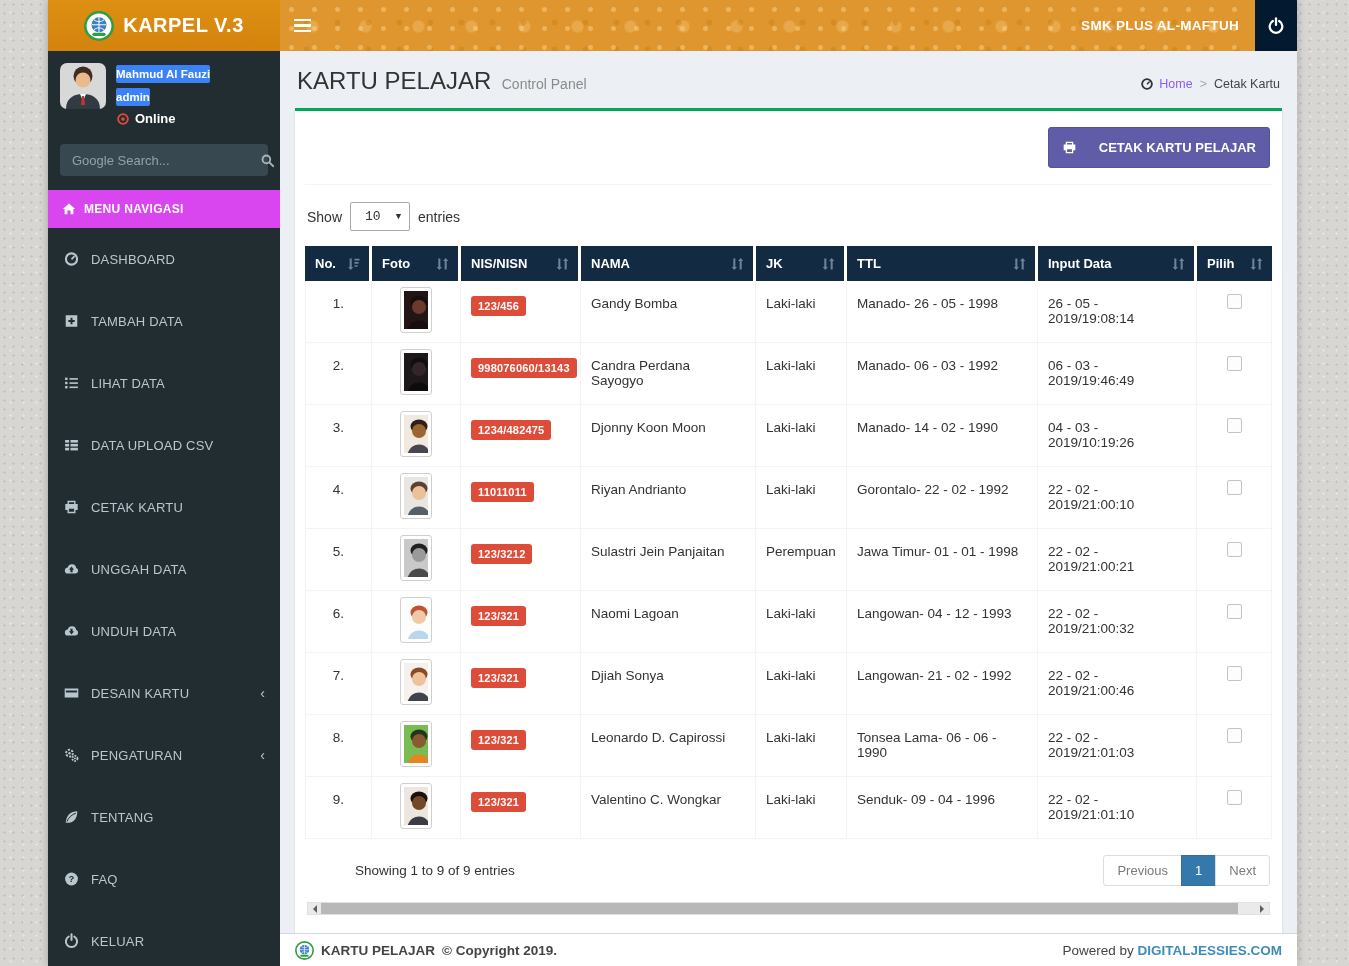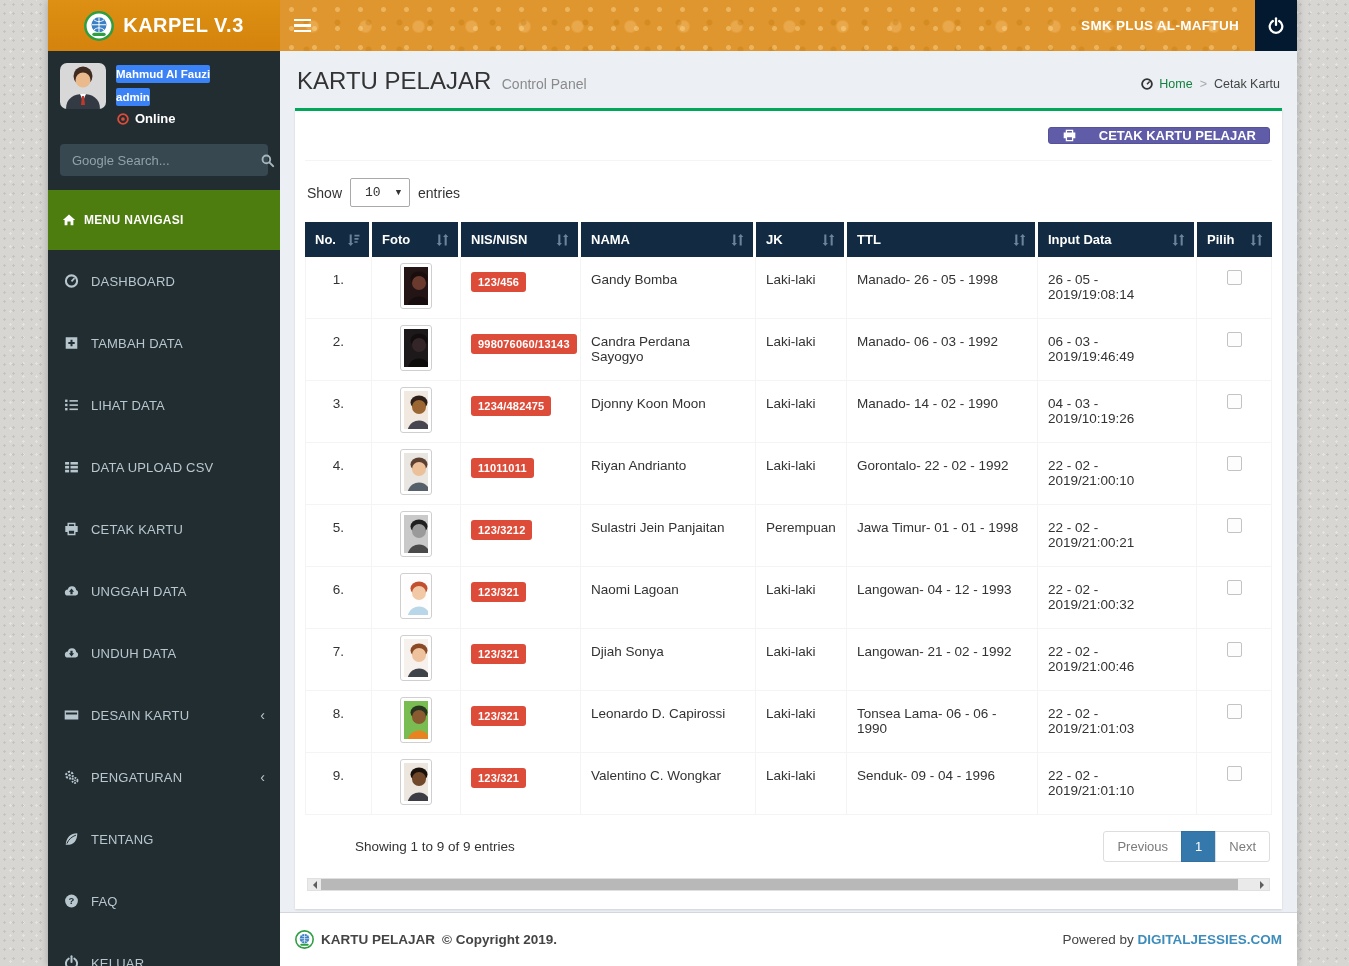--- a/index.html
+++ b/index.html
@@ -49,48 +49,48 @@
     align-items:center; gap:5px; }
   .online svg { color:#dd4b39; }
   .sidebar-form { margin:8px 12px 14px; display:flex; background:#374850;
     border-radius:4px; height:32px; align-items:center; }
   .sidebar-form input { flex:1; background:transparent; border:none; outline:none;
     color:#c8d2d8; font-size:13px; padding:0 12px;
     font-family:"Liberation Sans","DejaVu Sans",sans-serif; }
   .sidebar-form input::placeholder { color:#93a1a8; }
   .sidebar-form .btn-search { width:34px; color:#a7b5bc; display:flex;
     align-items:center; justify-content:center; cursor:pointer; }
-  .menu-header { background:#4d7c0f; color:#fff; font-weight:bold; font-size:12px;
-    padding:23px 14px; display:flex; align-items:center; gap:8px; letter-spacing:.3px; }
+  .menu-header { background:#d946ef; color:#fff; font-weight:bold; font-size:12px;
+    padding:12px 14px; display:flex; align-items:center; gap:8px; letter-spacing:.3px; }
   .menu { list-style:none; }
   .menu a { display:flex; align-items:center; gap:11px; color:#b8c7ce;
     font-size:13px; text-decoration:none; padding:23px 15px; letter-spacing:.2px; }
   .menu .mi-icon { width:17px; height:16px; flex:none; color:#b8c7ce; }
   .menu .chev { margin-left:auto; font-size:14px; color:#b8c7ce; line-height:1; }
 
   
   .main { margin-left:232px; height:915px; display:flex; flex-direction:column; }
   .content { flex:1; padding:0 15px; }
   .content-header { display:flex; align-items:flex-end; justify-content:space-between;
     padding:16px 2px 13px; }
   .page-title { font-size:24px; color:#333; font-weight:normal; }
   .page-subtitle { font-size:14px; color:#8a8a8a; margin-left:6px; }
   .breadcrumb { font-size:12.5px; color:#444; display:flex; align-items:center;
     gap:7px; padding-bottom:4px; }
   .breadcrumb .sep { color:#a8a8a8; }
   .breadcrumb svg { color:#333; }
-  .breadcrumb a { color:#15803d; text-decoration:none; display:flex; align-items:center; gap:5px; }
+  .breadcrumb a { color:#8b5cf6; text-decoration:none; display:flex; align-items:center; gap:5px; }
 
   
   .box { background:#fff; border-top:3px solid #00a65a;
     box-shadow:0 1px 2px rgba(0,0,0,.12); padding:10px; }
   .box-toolbar { display:flex; justify-content:flex-end; padding:6px 2px 16px;
     border-bottom:1px solid #f4f4f4; }
   .btn-print { background:#605ca8; border:1px solid #555299; color:#fff;
-    font-weight:bold; font-size:13px; padding:0 13px; border-radius:3px;
+    font-weight:bold; font-size:13px; padding:12px 13px; border-radius:3px;
     display:flex; align-items:center; gap:22px; cursor:pointer;
     font-family:"Liberation Sans","DejaVu Sans",sans-serif; }
   .controls { display:flex; justify-content:space-between; align-items:center;
     padding:17px 2px 15px; font-size:14px; color:#333; }
   .length-ctl { display:flex; align-items:center; gap:8px; }
   .select-box { width:60px; height:29px; border:1px solid #a9a9a9; border-radius:2px;
     display:flex; align-items:center; justify-content:space-between;
     padding:0 8px 0 14px; font-size:13px; color:#333; cursor:pointer; background:#fff;font-family:Liberation Mono, monospace; }
   .select-box .caret { font-size:9px; color:#333; }
   .search-ctl { display:flex; align-items:center; gap:8px; }

